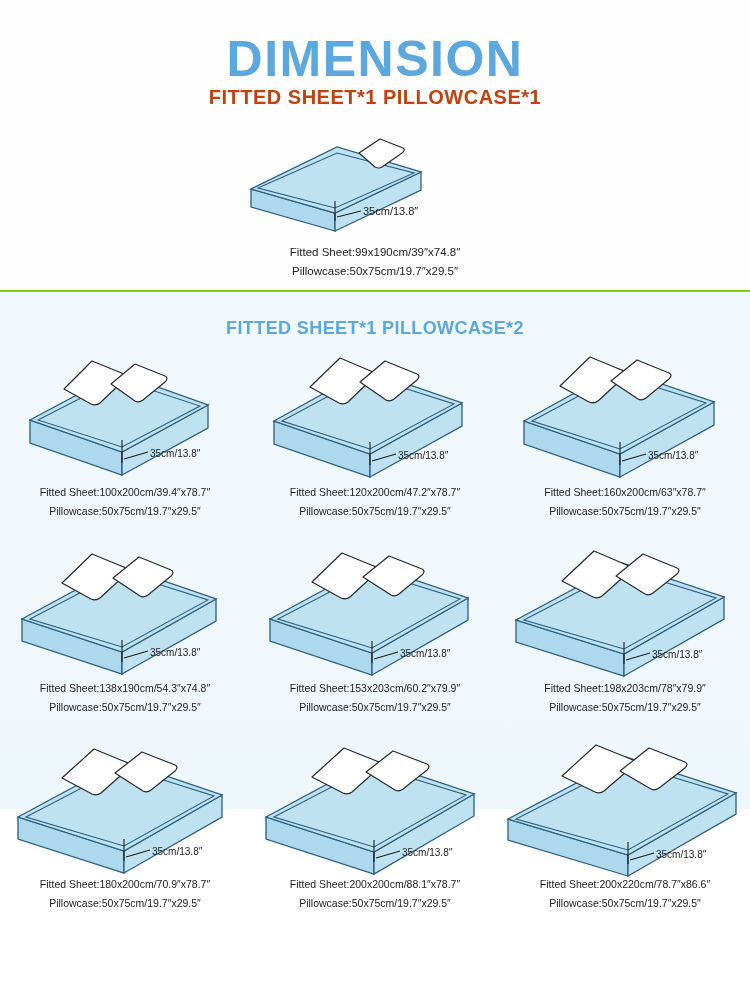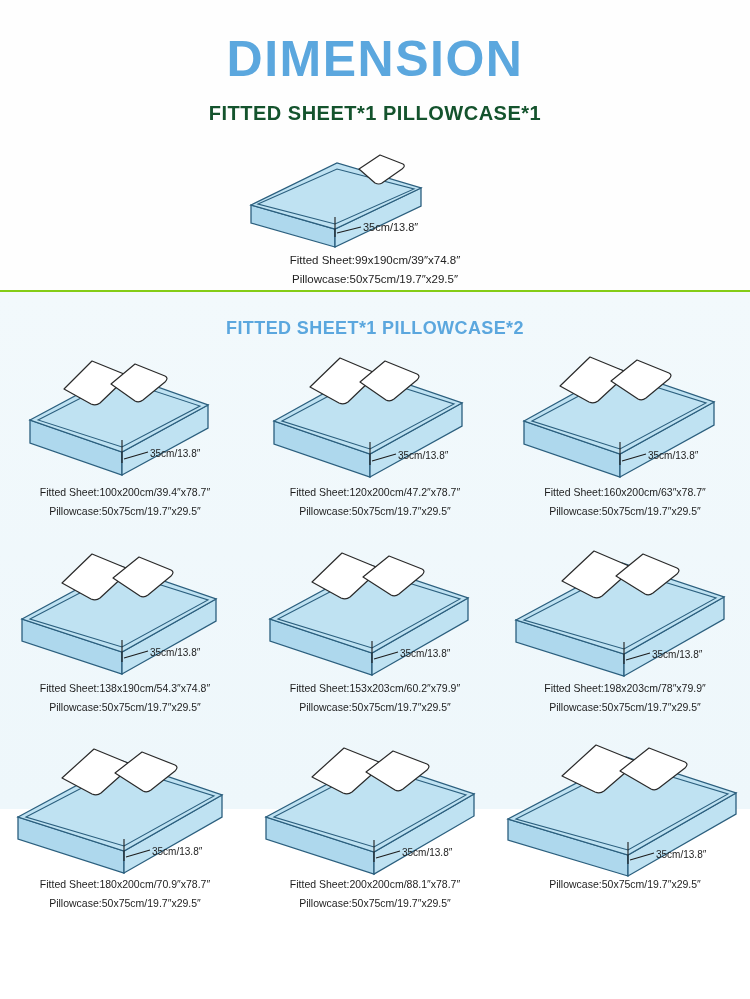--- a/index.html
+++ b/index.html
@@ -33,38 +33,38 @@
     font-weight: bold;
     color: #5ba7de;
     letter-spacing: 1.5px;
     padding-top: 34px;
     line-height: 1;
   }
   .hero-sub {
     text-align: center;
     font-size: 20px;
     font-weight: bold;
-    color: #14532d;
+    color: #c2410c;
     letter-spacing: 0.5px;
-    margin-top: 18px;
+    margin-top: 2px;
   }
 
   .hero-fig {
     position: relative;
     width: 300px;
     height: 118px;
     margin: 8px auto 0 auto;
   }
 
   .hero-caption {
     text-align: center;
     font-size: 11.5px;
     color: #222222;
     line-height: 19px;
-    margin-top: 0;
+    margin-top: 8px;
   }
 
   
   .grid-section {
     position: relative;
     height: 517px;
     background: linear-gradient(180deg, #f2f9fc 0%, #eef7fb 100%);
   }
   .grid-title {
     text-align: center;
@@ -322,19 +322,20 @@
             <path class="mattress-top" d="M8 82 L126 20 L236 56 L128 118 Z"></path>
             <path class="seam" d="M16 82 L126 26 L228 57 L128 113 Z"></path>
             <path class="pillow" d="M62 39 L96 8 L133 23 Q137 25 133 29 L104 54 Q100 57 95 55 Z"></path>
             <path class="pillow" d="M120 34 L149 11 L185 25 Q189 27 185 31 L159 51 Q155 54 151 52 Z"></path>
             <path class="callout-line" d="M128 105 L128 127"></path>
             <path class="callout-line" d="M130 123 L154 116"></path>
             <text class="callout-text-sm" x="156" y="121">35cm/13.8″</text>
           </svg>
         </div>
         <div class="cell-caption">
+          <div>Fitted Sheet:200x220cm/78.7″x86.6″</div>
           <div>Pillowcase:50x75cm/19.7″x29.5″</div>
         </div>
       </div>
 
     </div>
   </div>
 </div>
 
 </body></html>

